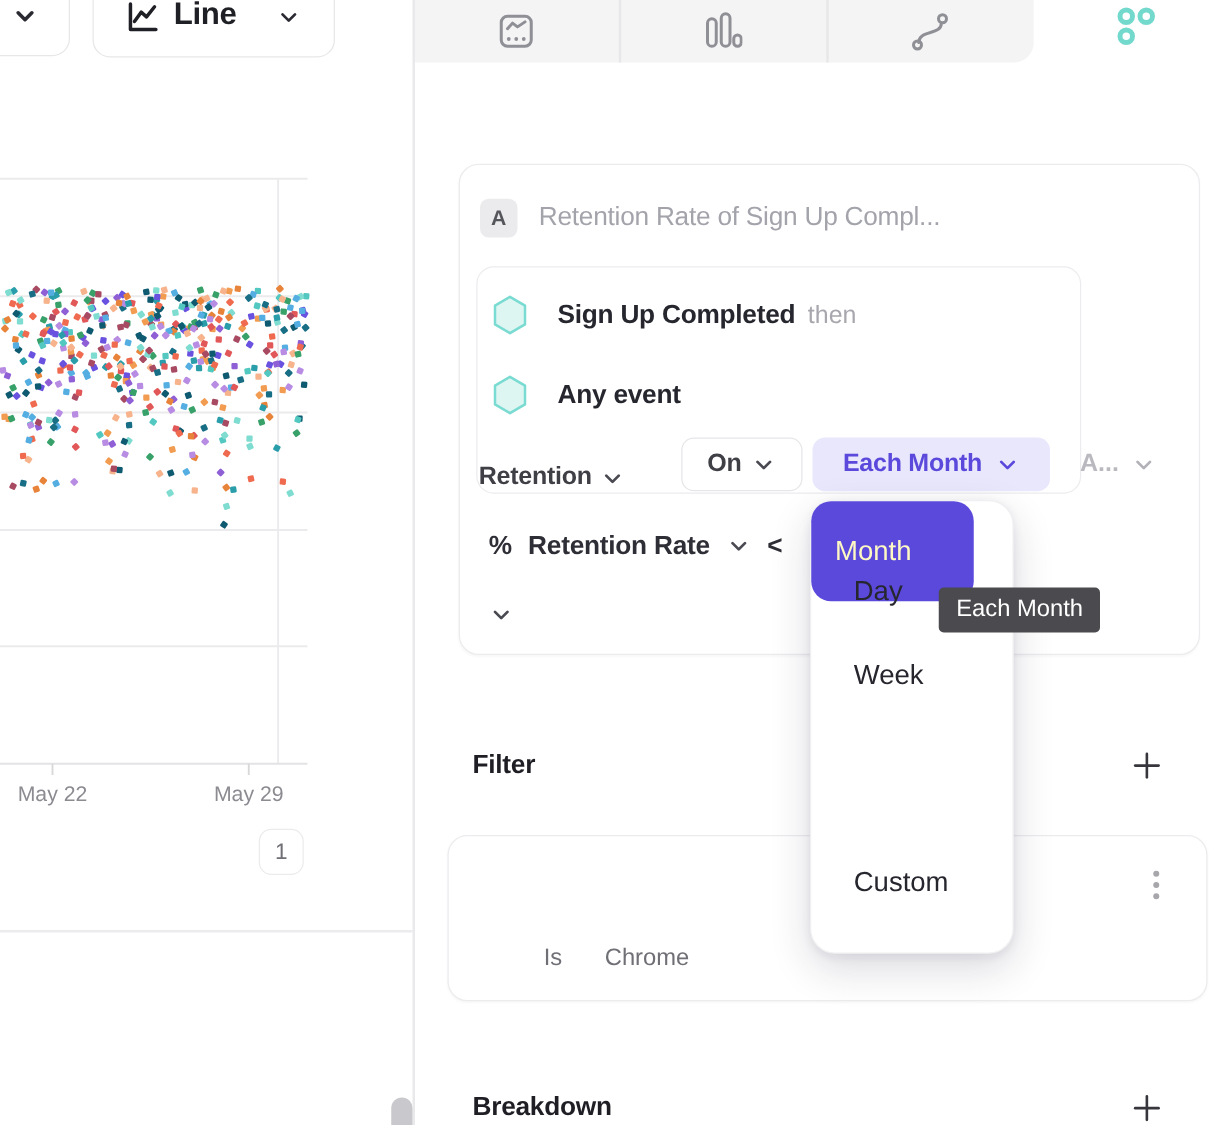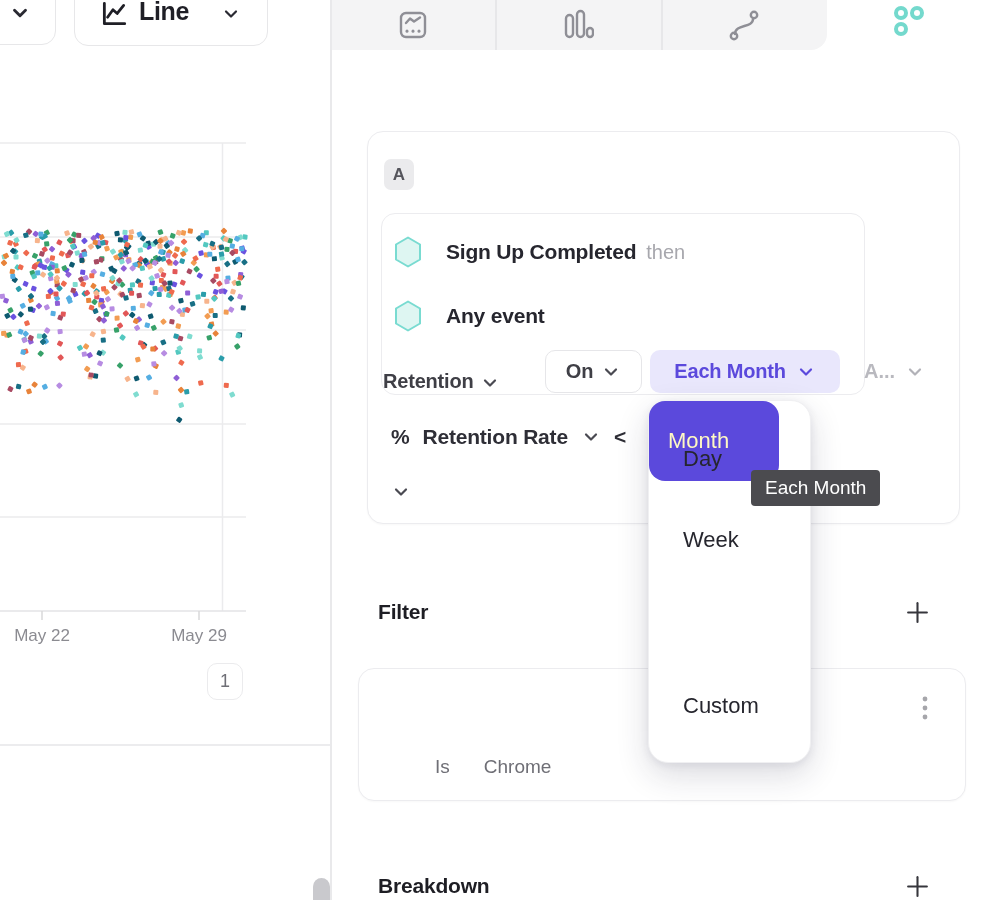--- a/index.html
+++ b/index.html
@@ -587,20 +587,21 @@
   <div id="tab-active" class="abs tabicon" style="left:893px;top:5px;">
     <svg viewBox="0 0 32 32" style="stroke-width:4;">
       <circle cx="8" cy="8" r="5"></circle>
       <circle cx="24" cy="8" r="5"></circle>
       <circle cx="8" cy="24" r="5"></circle>
     </svg>
   </div>
 
   <div class="abs card" style="left:367px;top:131px;width:591px;height:391px;">
     <div class="abs badge" style="left:16px;top:27px;width:30px;height:31px;">A</div>
+    <div class="abs cardtitle" style="left:63px;top:30px;">Retention Rate of Sign Up Compl...</div>
 
     <div class="abs" style="left:13px;top:81px;width:484px;height:182px;border:1.5px solid #ececef;border-radius:14px;box-sizing:border-box;">
 
       <div class="abs row" style="left:12px;top:20px;height:36px;">
         <svg class="hexwrap" viewBox="0 0 28 32">
           <polygon points="14,1.5 26,8.5 26,23.5 14,30.5 2,23.5 2,8.5" fill="#def6f2" stroke="#79dbd1" stroke-width="2" stroke-linejoin="round"></polygon>
         </svg>
         <span class="evt-name" style="margin-left:24px;">Sign Up Completed</span>
         <span class="evt-then">then</span>
       </div>
@@ -675,21 +676,21 @@
     </div>
   </div>
 
   <div class="abs heading" style="left:378px;top:874px;">Breakdown</div>
   <svg class="abs plusicon" style="left:905px;top:874px;" viewBox="0 0 24 24">
     <line x1="12" y1="3" x2="12" y2="21"></line>
       <line x1="3" y1="12" x2="21" y2="12"></line>
   </svg>
 
   <div id="period-menu" class="abs">
-    <div class="menuitem" style="top:30px;">Day</div>
+    <div class="menuitem" style="top:44px;">Day</div>
     <div class="menuitem" style="top:111px;">Week</div>
     <div id="menu-month">Month</div>
     <div class="menuitem" style="top:277px;">Custom</div>
   </div>
 
   <div id="tooltip" class="abs">Each Month</div>
 
 </div>
 
 </body></html>

